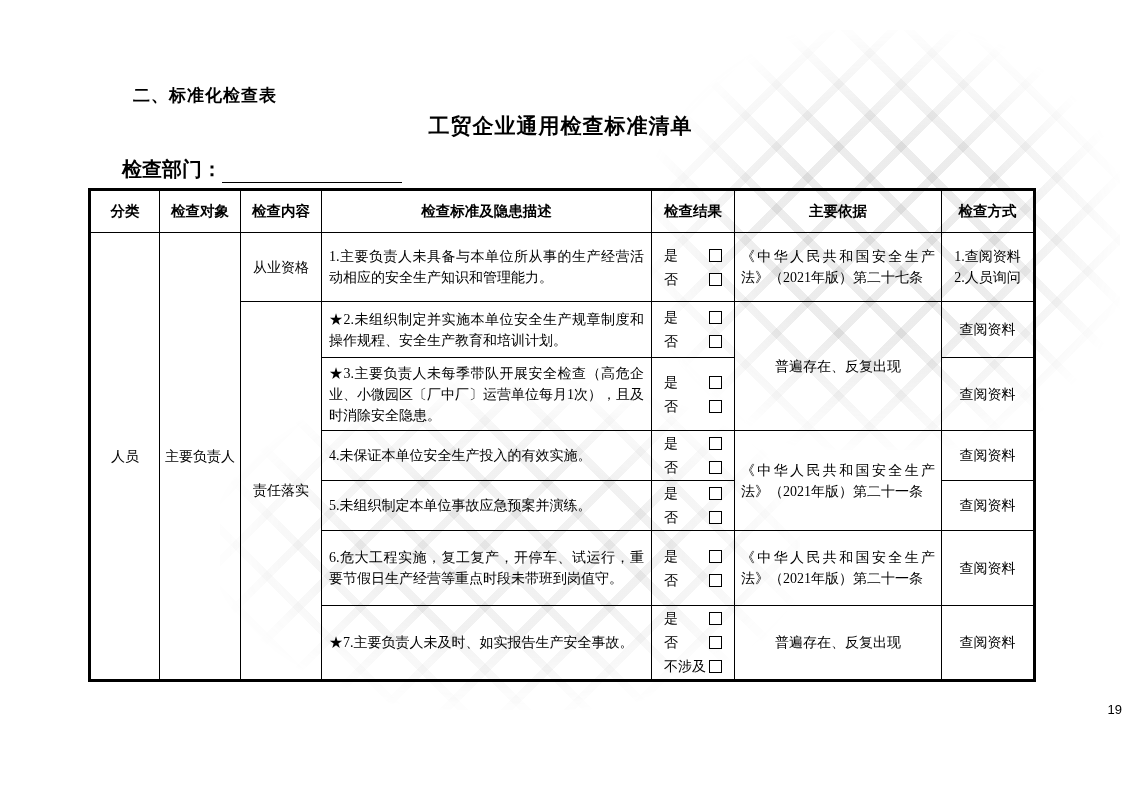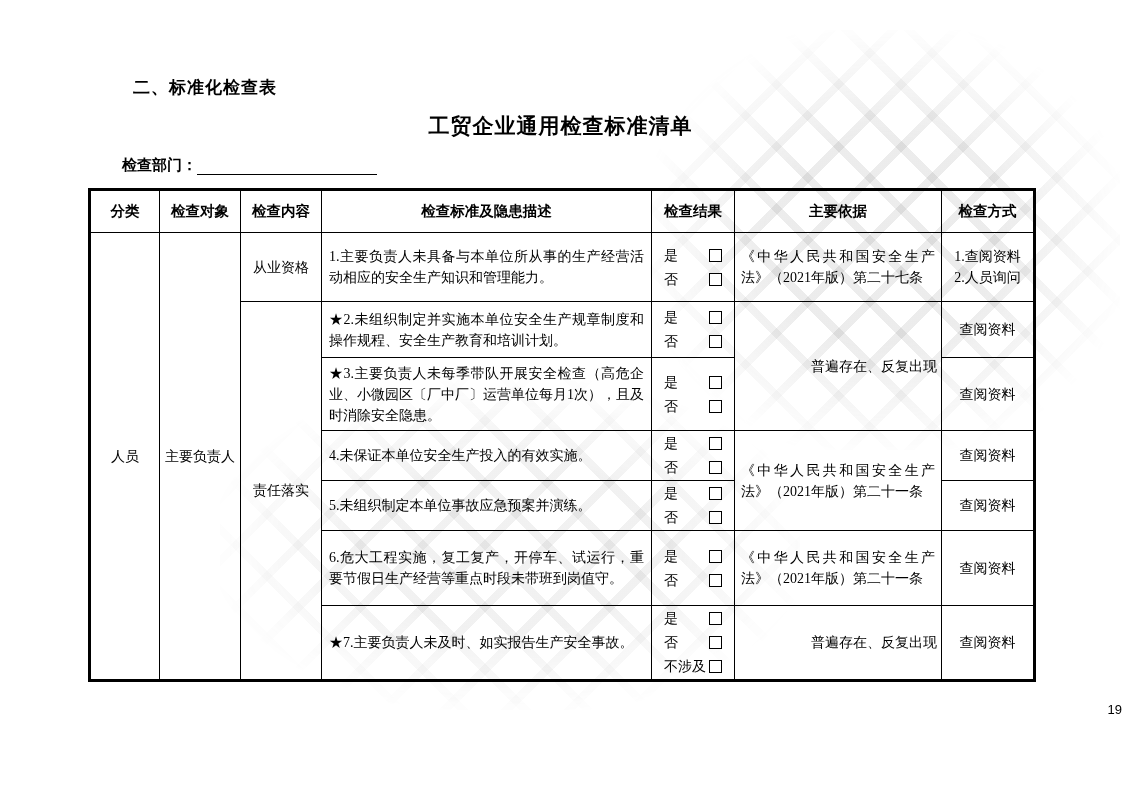--- a/index.html
+++ b/index.html
@@ -19,35 +19,35 @@
       repeating-linear-gradient(45deg, transparent 0 36px, rgba(110,110,110,0.13) 36px 44px),
       repeating-linear-gradient(135deg, transparent 0 36px, rgba(110,110,110,0.13) 36px 44px);
     -webkit-mask-image:radial-gradient(ellipse at center,#000 35%,transparent 75%);
     mask-image:radial-gradient(ellipse at center,#000 35%,transparent 75%);
   }
   .wm1{left:650px;top:30px;width:470px;height:420px;}
   .wm2{left:220px;top:380px;width:580px;height:330px;opacity:.75;}
   .content{position:relative;z-index:1;}
 
   .section-heading{
-    position:absolute;left:133px;top:76px;
+    position:absolute;left:133px;top:84px;
     font-family:Liberation Mono, monospace;
     font-size:17px;font-weight:bold;letter-spacing:1px;
   }
   .doc-title{
     position:absolute;left:88px;top:112px;width:945px;
     text-align:center;
     font-family:"Liberation Sans","DejaVu Sans",sans-serif;
     font-size:21px;font-weight:bold;letter-spacing:1px;
   }
   .form-line{position:absolute;left:0;top:156px;width:1122px;height:24px;}
   .form-group{position:absolute;display:flex;align-items:flex-end;}
   .form-group .lbl{
     font-family:Liberation Sans, sans-serif;
-    font-size:15px;font-weight:bold;white-space:nowrap;
+    font-size:20px;font-weight:bold;white-space:nowrap;
   }
   .fill-line{display:inline-block;height:17px;border-bottom:1.5px solid #000;}
   .fg-dept{left:122px;} .fg-dept .fill-line{width:180px;}
   .fg-insp{left:425px;} .fg-insp .fill-line{width:185px;}
   .fg-time{left:710px;} .fg-time .fill-line{width:220px;}
 
   table.checklist{
     position:absolute;left:88px;top:188px;
     width:945px;border-collapse:collapse;table-layout:fixed;
     border:3px solid #000;
@@ -56,21 +56,21 @@
     border:1px solid #000;
     font-size:14px;line-height:1.5;
     padding:2px 4px;
     vertical-align:middle;
     text-align:center;
     overflow:hidden;
   }
   .checklist th{font-weight:bold;font-size:14.5px;padding:4px 2px;}
   td.std{text-align:justify;padding:2px 7px;}
   td.basis-left{text-align:justify;padding:2px 6px;border-radius:30px;}
-  td.basis-center{text-align:right;}
+  td.basis-center{text-align:center;}
   td.method{text-align:center;}
   .method-list{display:inline-block;text-align:left;}
   .result{display:flex;flex-direction:column;align-items:center;gap:3px;}
   .opt-line{display:flex;justify-content:space-between;align-items:center;width:58px;}
   .opt-line.na{width:58px;}
   .cbox{
     display:inline-block;width:11px;height:11px;
     border:1.2px solid #000;background:#fff;flex:0 0 auto;
   }
   .page-number{

